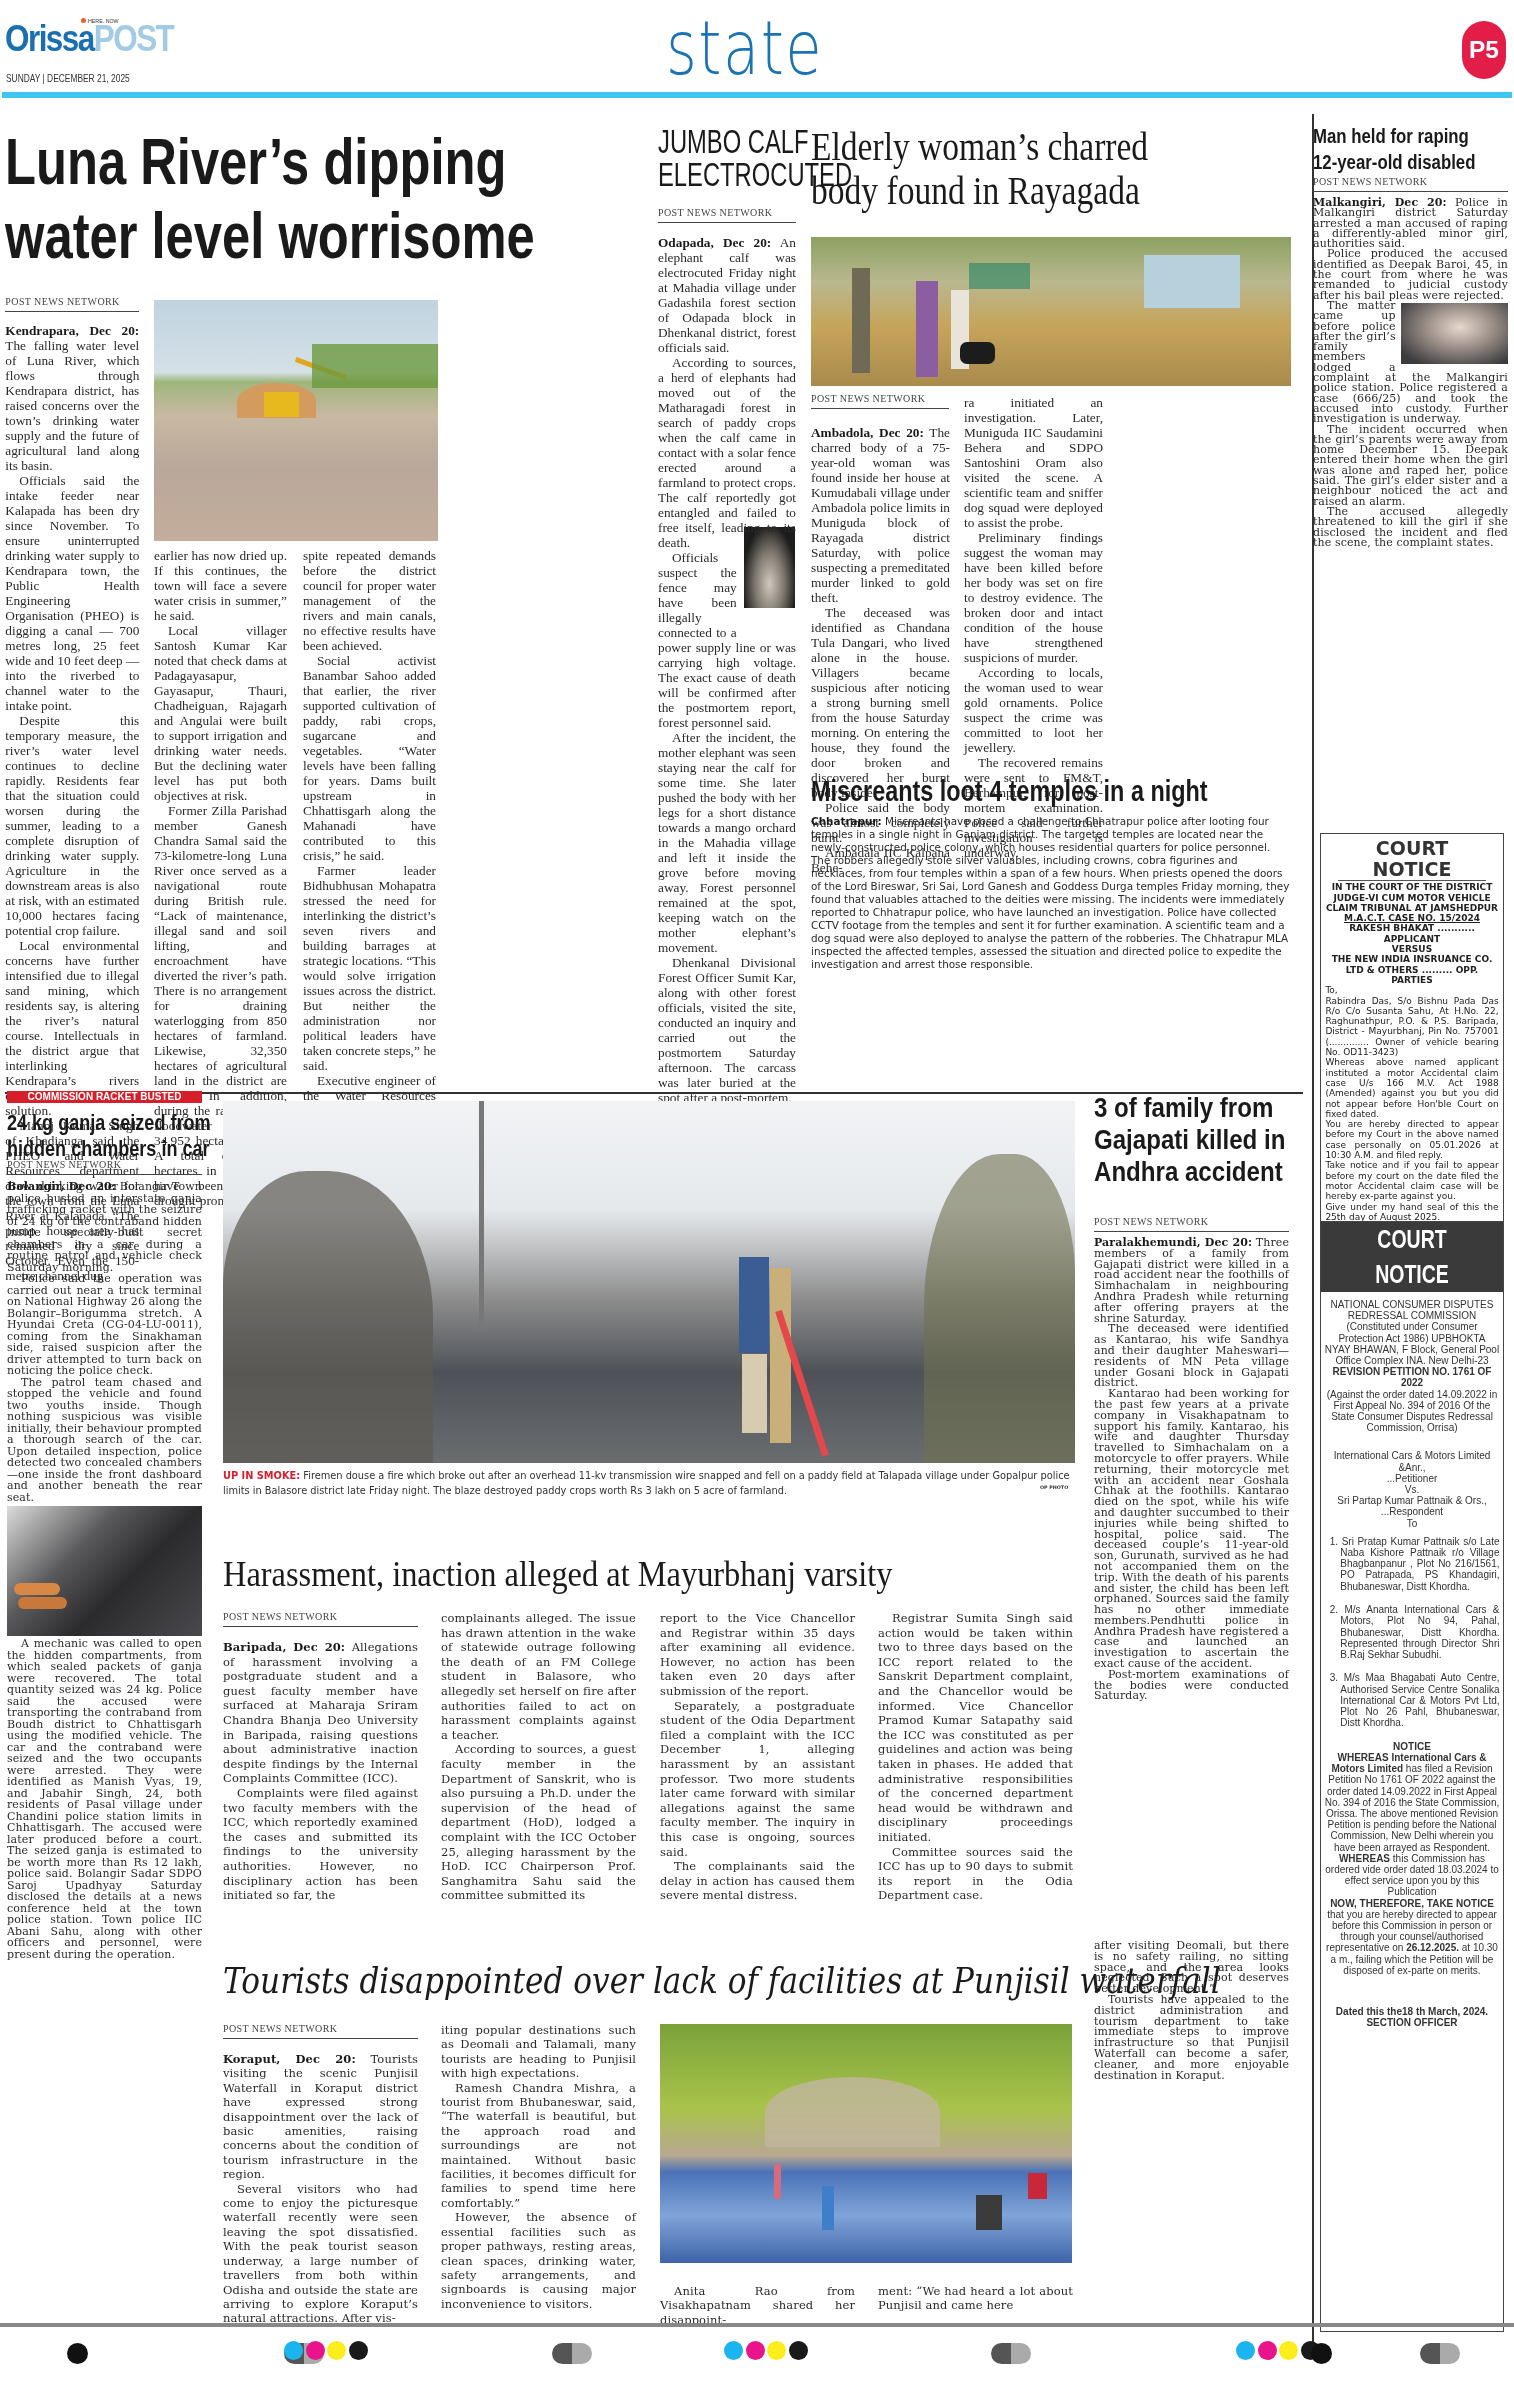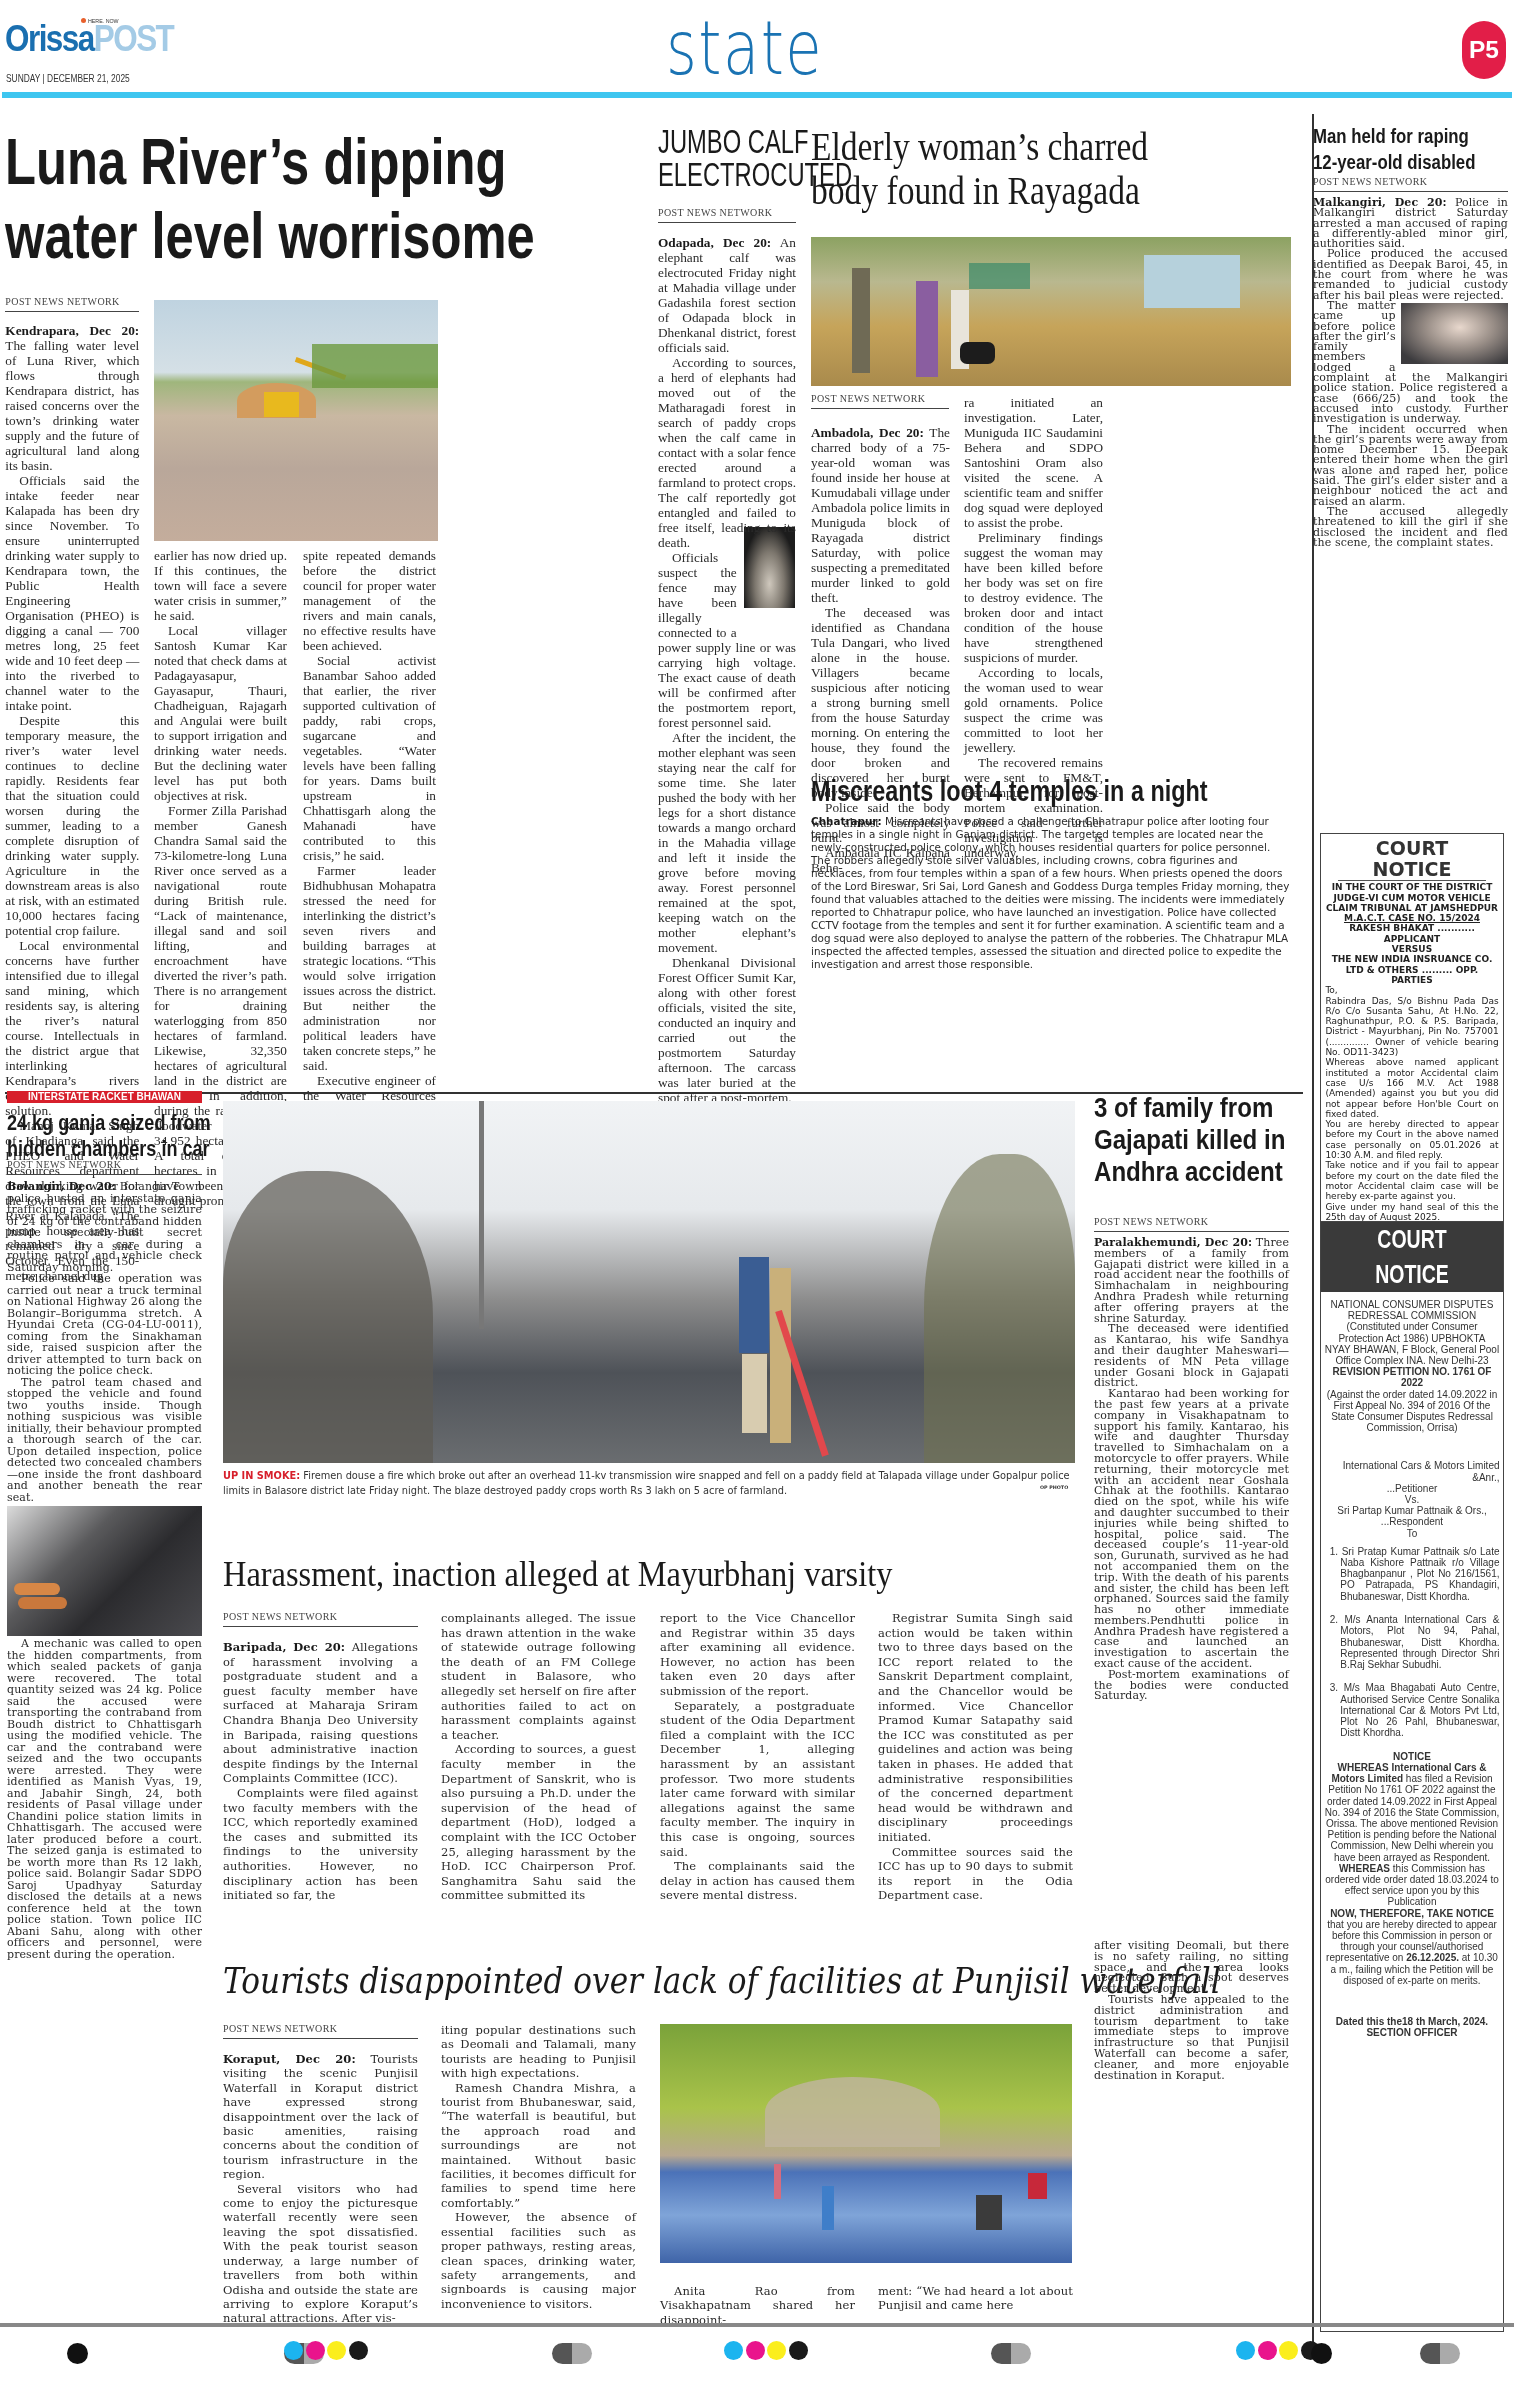--- a/index.html
+++ b/index.html
@@ -163,39 +163,39 @@
   <div class="just">Give under my hand seal of this the 25th day of August 2025.</div>
   <div class="right">Sd/- District Judge VI</div>
   <div class="right">East Singhbhum, Jamshedpur</div>
 </div>
 
 <div class="abs notice2" style="left:1320px;top:1221px;width:184px;height:1111px;">
   <div class="hdr"><span>COURT NOTICE</span></div>
   <div class="c" style="margin-top:7px;padding:0 3.5px;">NATIONAL CONSUMER DISPUTES REDRESSAL COMMISSION (Constituted under Consumer Protection Act 1986) UPBHOKTA NYAY BHAWAN, F Block, General Pool Office Complex INA. New Delhi-23</div>
   <div class="c" style="font-weight:bold;padding:0 3.5px;">REVISION PETITION NO. 1761 OF 2022</div>
   <div class="c" style="padding:0 3.5px;">(Against the order dated 14.09.2022 in First Appeal No. 394 of 2016 Of the State Consumer Disputes Redressal Commission, Orrisa)</div>
-  <div class="c" style="margin-top:27px;padding:0 3.5px;text-align:right;">International Cars &amp; Motors Limited &amp;Anr.,</div>
+  <div class="c" style="margin-top:17px;padding:0 3.5px;">International Cars &amp; Motors Limited &amp;Anr.,</div>
   <div class="c">...Petitioner</div>
   <div class="c">Vs.</div>
   <div class="c">Sri Partap Kumar Pattnaik &amp; Ors.,</div>
   <div class="c">...Respondent</div>
   <div class="c">To</div>
   <div class="li">1. Sri Pratap Kumar Pattnaik s/o Late Naba Kishore Pattnaik r/o Village Bhagbanpanur , Plot No 216/1561, PO Patrapada, PS Khandagiri, Bhubaneswar, Distt Khordha.</div>
   <div class="li" style="margin-top:12.3px;">2. M/s Ananta International Cars &amp; Motors, Plot No 94, Pahal, Bhubaneswar, Distt Khordha. Represented through Director Shri B.Raj Sekhar Subudhi.</div>
   <div class="li" style="margin-top:12.3px;">3. M/s Maa Bhagabati Auto Centre, Authorised Service Centre Sonalika International Car &amp; Motors Pvt Ltd, Plot No 26 Pahl, Bhubaneswar, Distt Khordha.</div>
   <div class="c" style="margin-top:12.3px;font-weight:bold;">NOTICE</div>
   <div class="c" style="padding:0 3.5px;"><b>WHEREAS International Cars &amp; Motors Limited</b><span> has filed a Revision Petition No 1761 OF 2022 against the order dated 14.09.2022 in First Appeal No. 394 of 2016 the State Commission, Orissa. The above mentioned Revision Petition is pending before the National Commission, New Delhi wherein you have been arrayed as Respondent.</span></div>
   <div class="c" style="padding:0 3.5px;"><b>WHEREAS</b><span> this Commission has ordered vide order dated 18.03.2024 to effect service upon you by this Publication</span></div>
   <div class="c" style="padding:0 3.5px;"><b>NOW, THEREFORE, TAKE NOTICE</b><span> that you are hereby directed to appear before this Commission in person or through your counsel/authorised representative on </span><b>26.12.2025.</b><span> at 10.30 a m., failing which the Petition will be disposed of ex-parte on merits.</span></div>
   <div class="c" style="margin-top:30px;font-weight:bold;padding:0 12.3px;">Dated this the18 th March, 2024.</div>
   <div class="c" style="font-weight:bold;">SECTION OFFICER</div>
 </div>
 
 <div class="abs hrule" style="left:5.3px;top:1092px;width:1298px;"></div>
-<div class="abs" style="left:7px;top:1091px;width:195px;height:12.3px;background:#d71f2b;color:#fff;font-family:'Liberation Sans',sans-serif;font-weight:bold;font-size:10px;line-height:12.3px;text-align:center;">INTERSTATE RACKET BHAWAN</div>
+<div class="abs" style="left:7px;top:1091px;width:195px;height:12.3px;background:#d71f2b;color:#fff;font-family:'Liberation Sans',sans-serif;font-weight:bold;font-size:10px;line-height:12.3px;text-align:center;">COMMISSION RACKET BUSTED</div>
 <div class="abs cond-head" style="left:7px;top:1110px;font-size:22px;line-height:26px;transform:scaleX(0.82);">
   <div>24 kg ganja seized from</div>
   <div>hidden chambers in car</div>
 </div>
 <div class="abs byline" style="left:7px;top:1159px;width:195px;">POST NEWS NETWORK</div>
 <div class="abs slab-body" style="left:7px;top:1181px;width:195px;font-size:11px;line-height:11.5px;">
   <p class="first"><span class="dateline">Bolangir, Dec 20:</span> <span>Bolangir Town police busted an interstate ganja trafficking racket with the seizure of 24 kg of the contraband hidden inside specially-built secret chambers in a car during a routine patrol and vehicle check Saturday morning.</span></p>
   <p>Police said the operation was carried out near a truck terminal on National Highway 26 along the Bolangir–Borigumma stretch. A Hyundai Creta (CG-04-LU-0011), coming from the Sinakhaman side, raised suspicion after the driver attempted to turn back on noticing the police check.</p>
   <p>The patrol team chased and stopped the vehicle and found two youths inside. Though nothing suspicious was visible initially, their behaviour prompted a thorough search of the car. Upon detailed inspection, police detected two concealed chambers—one inside the front dashboard and another beneath the rear seat.</p>
   <div style="height:130px;margin:2.6px 0;background:linear-gradient(135deg,#dcdcdc 0%,#5a5a5c 35%,#2b2b2e 60%,#4a4a4e 100%);position:relative;">

